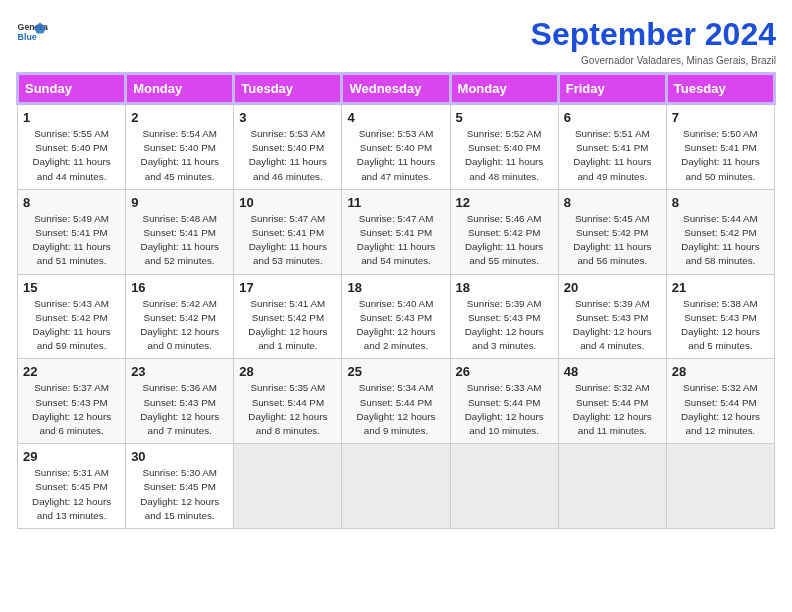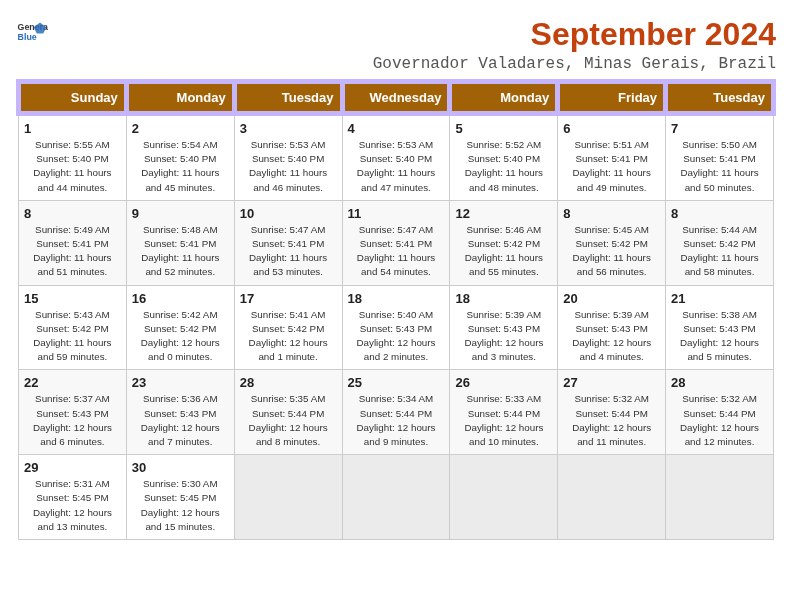--- a/index.html
+++ b/index.html
@@ -24,41 +24,40 @@
     .logo-icon {
       width: 32px;
       height: 32px;
     }
     .title-block {
       text-align: right;
     }
     .month-title {
       font-size: 32px;
       font-weight: bold;
-      color: #c2410c;
+      color: #1d4ed8;
     }
     .subtitle {
-      font-size: 16px;
+      font-size: 10px;
       color: #555;
       margin-top: 2px;
-      font-family: Liberation Mono, monospace;
     }
     table {
       width: 100%;
       border-collapse: collapse;
       font-size: 10.5px;
     }
     thead tr th {
-      background-color: #a16207;
+      background-color: #d946ef;
       color: #fff;
-      text-align: right;
+      text-align: left;
       padding: 6px 6px;
       font-size: 13px;
       font-weight: bold;
-      border: 5px solid #c4b5fd;
+      border: 3px solid #c4b5fd;
     }
     tbody tr td {
       border: 1px solid #ccc;
       vertical-align: top;
       padding: 5px 5px;
       width: 108px;
       min-height: 80px;
       background: #fff;
     }
     tbody tr:nth-child(even) td {
@@ -219,21 +218,21 @@
         </td>
         <td>
           <span class="day-num">25</span>
 <div class="day-info">Sunrise: 5:34 AM<br>Sunset: 5:44 PM<br>Daylight: 12 hours and 9 minutes.</div>
         </td>
         <td>
           <span class="day-num">26</span>
 <div class="day-info">Sunrise: 5:33 AM<br>Sunset: 5:44 PM<br>Daylight: 12 hours and 10 minutes.</div>
         </td>
         <td>
-          <span class="day-num">27</span>
+          <span class="day-num">48</span>
 <div class="day-info">Sunrise: 5:32 AM<br>Sunset: 5:44 PM<br>Daylight: 12 hours and 11 minutes.</div>
         </td>
         <td>
           <span class="day-num">28</span>
 <div class="day-info">Sunrise: 5:32 AM<br>Sunset: 5:44 PM<br>Daylight: 12 hours and 12 minutes.</div>
         </td>
       </tr>
       <tr>
         <td>
           <span class="day-num">29</span>

